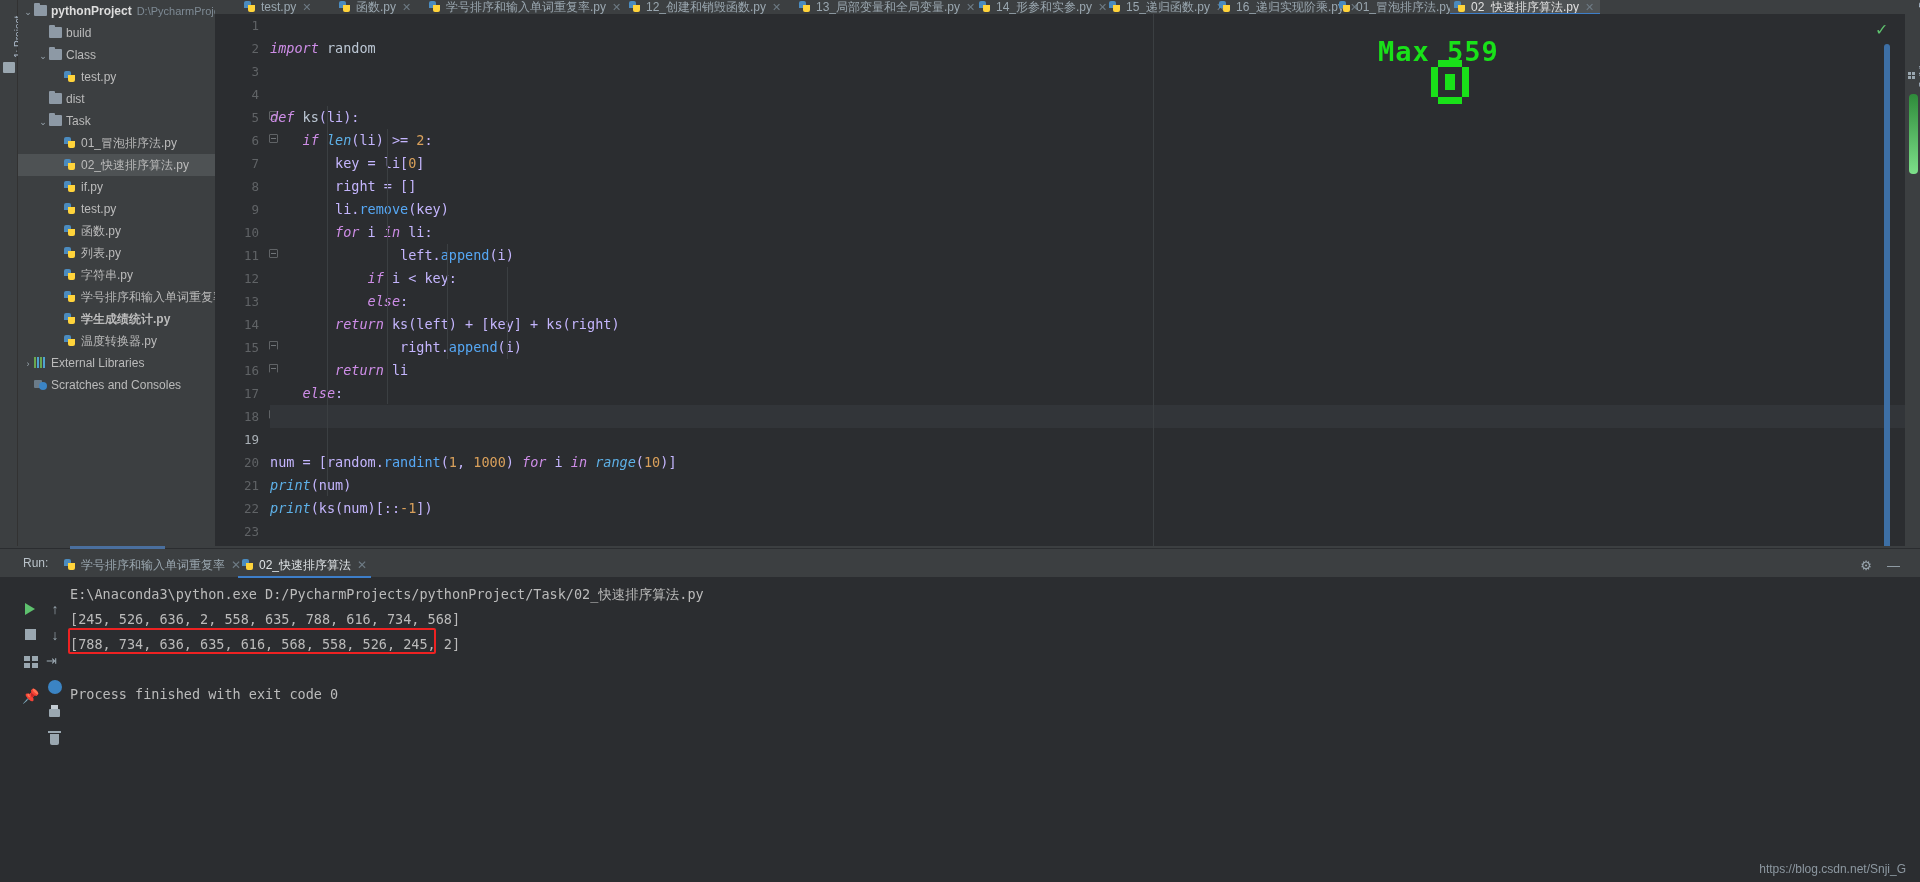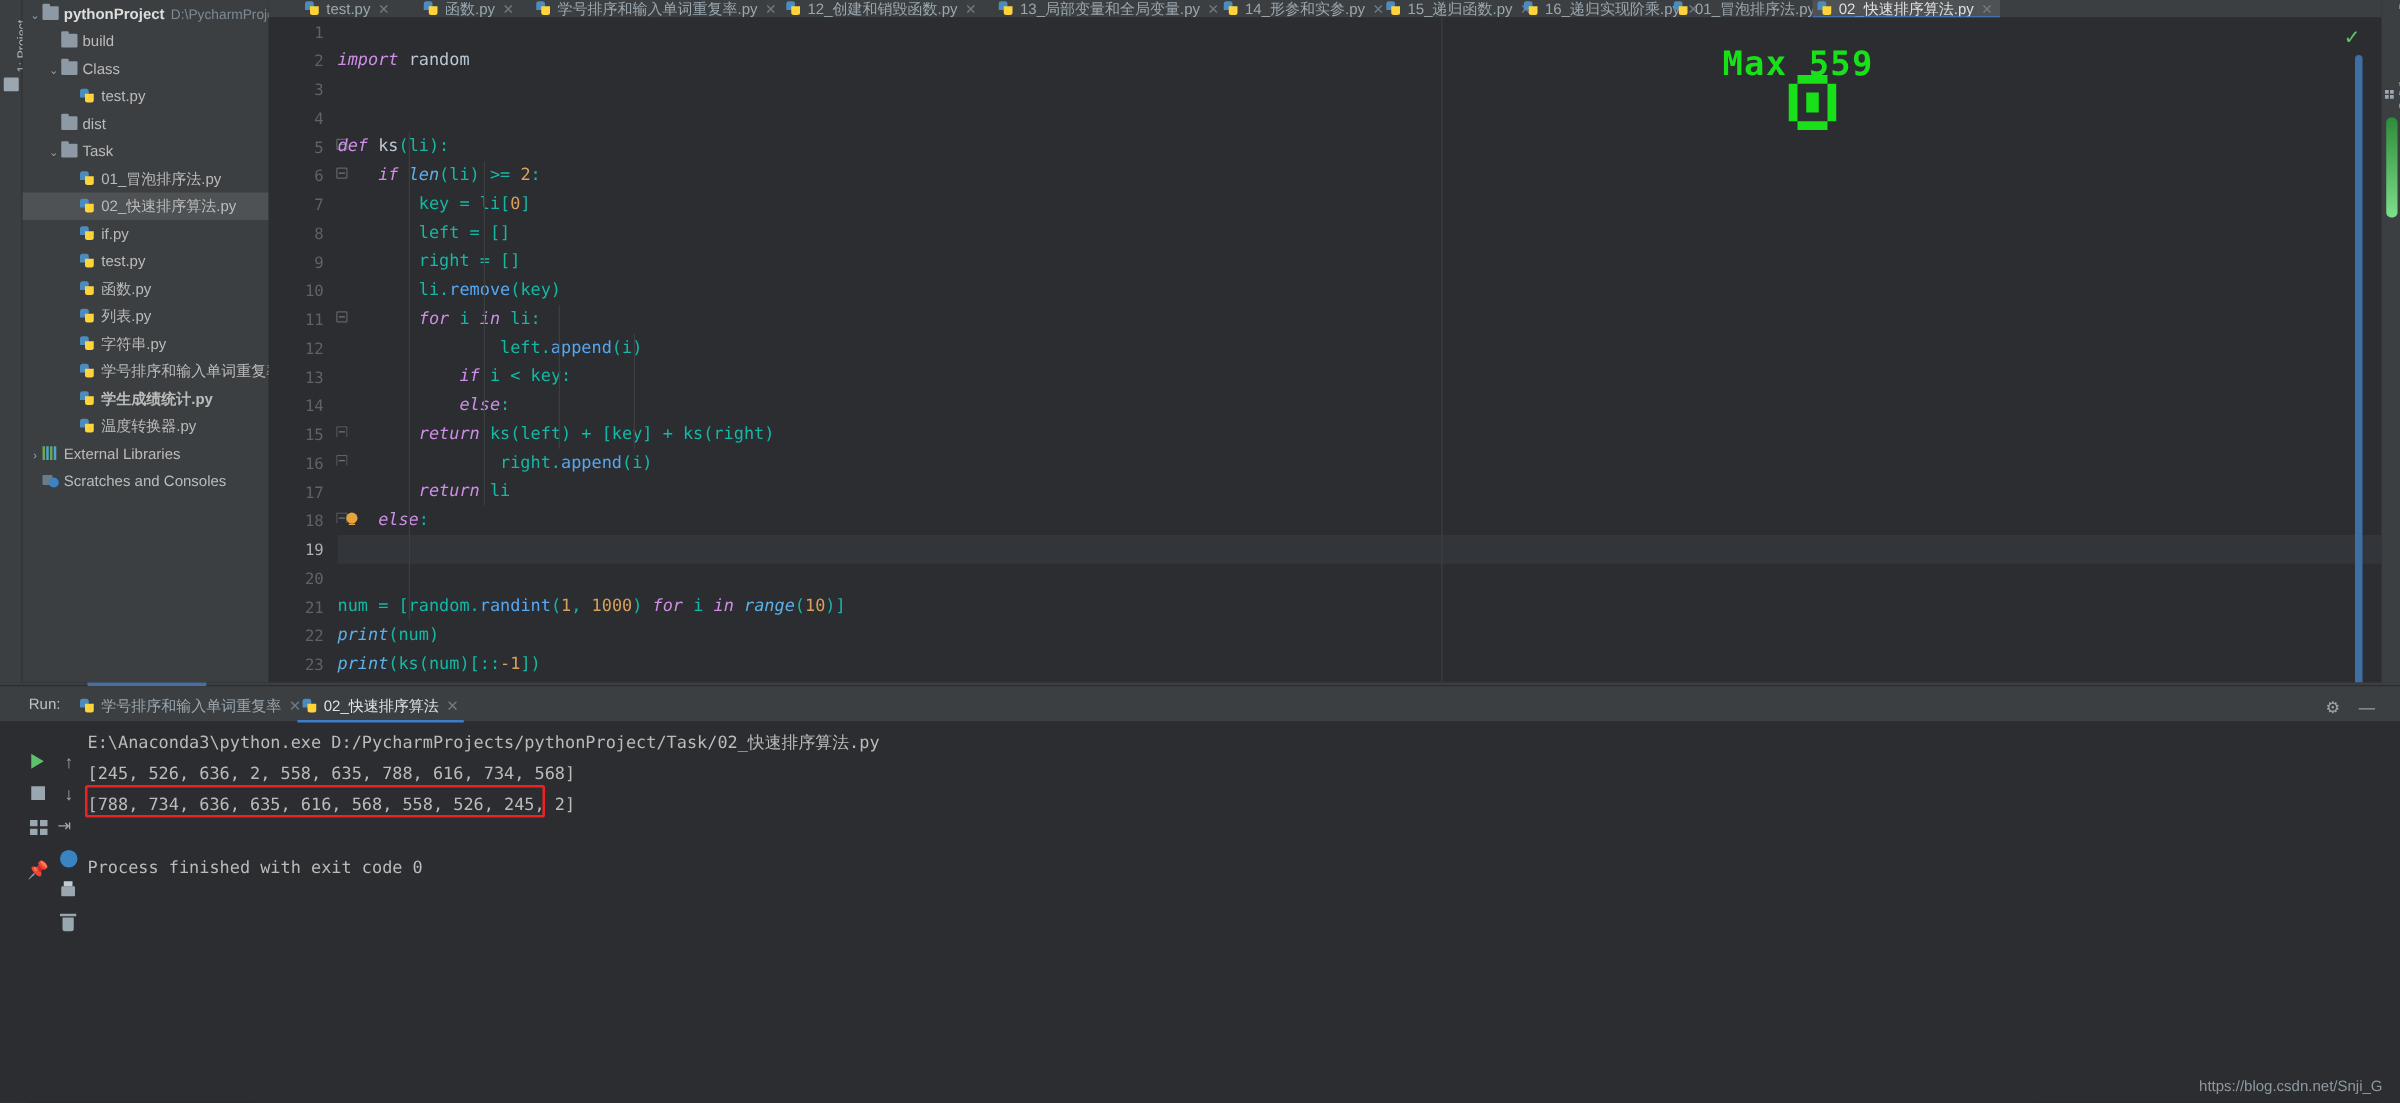--- a/index.html
+++ b/index.html
@@ -101,21 +101,21 @@
   }
   .cline { height:23px; line-height:23px; white-space:pre; color:#a9b7c6; padding-left:0px;}
   .cline.hl { background:#323539; }
   .indent-guide { position:absolute; width:1px; background:#3b3f42; }
 
   
   .kw   { color:#cf8ee8; font-style:italic; }
   .bi   { color:#5eb1e8; font-style:italic; }
   .fn   { color:#56a8f5; }
   .num  { color:#d9a05b; }
-  .op   { color:#14b8a6; }
+  .op   { color:#c4b5fd; }
   .plain{ color:#bcc7d4; }
   .checkmark { position:absolute; left:1875px; top:20px; color:#5ec16e; font-size:16px; }
   .scrollbar-v {
     position:absolute; left:1884px; top:44px; width:6px; height:516px;
     background:#3d6fa5; border-radius:3px;
   }
 
   
   .maxlabel {
     position:absolute; left:1378px; top:36px;
@@ -293,21 +293,20 @@
     </div>
     <div class="bulb" style="left:62px; top:396px;"></div>
     <div class="codearea" id="codearea">
         <div class="cline">&nbsp;</div>
         <div class="cline"><span class="kw">import </span><span class="plain">random</span></div>
         <div class="cline">&nbsp;</div>
         <div class="cline">&nbsp;</div>
         <div class="cline"><span class="kw">def </span><span class="plain">ks</span><span class="op">(li):</span></div>
         <div class="cline"><span class="op">    </span><span class="kw">if </span><span class="bi">len</span><span class="op">(li) &gt;= </span><span class="num">2</span><span class="op">:</span></div>
         <div class="cline"><span class="op">        key = li[</span><span class="num">0</span><span class="op">]</span></div>
-        <div class="cline"><span class="op">        left = []</span></div>
         <div class="cline"><span class="op">        right = []</span></div>
         <div class="cline"><span class="op">        li.</span><span class="fn">remove</span><span class="op">(key)</span></div>
         <div class="cline"><span class="op">        </span><span class="kw">for </span><span class="op">i </span><span class="kw">in </span><span class="op">li:</span></div>
         <div class="cline"><span class="op">                left.</span><span class="fn">append</span><span class="op">(i)</span></div>
         <div class="cline"><span class="op">            </span><span class="kw">if </span><span class="op">i &lt; key:</span></div>
         <div class="cline"><span class="op">            </span><span class="kw">else</span><span class="op">:</span></div>
         <div class="cline"><span class="op">        </span><span class="kw">return </span><span class="op">ks(left) + [key] + ks(right)</span></div>
         <div class="cline"><span class="op">                right.</span><span class="fn">append</span><span class="op">(i)</span></div>
         <div class="cline"><span class="op">        </span><span class="kw">return </span><span class="op">li</span></div>
         <div class="cline"><span class="op">    </span><span class="kw">else</span><span class="op">:</span></div>

